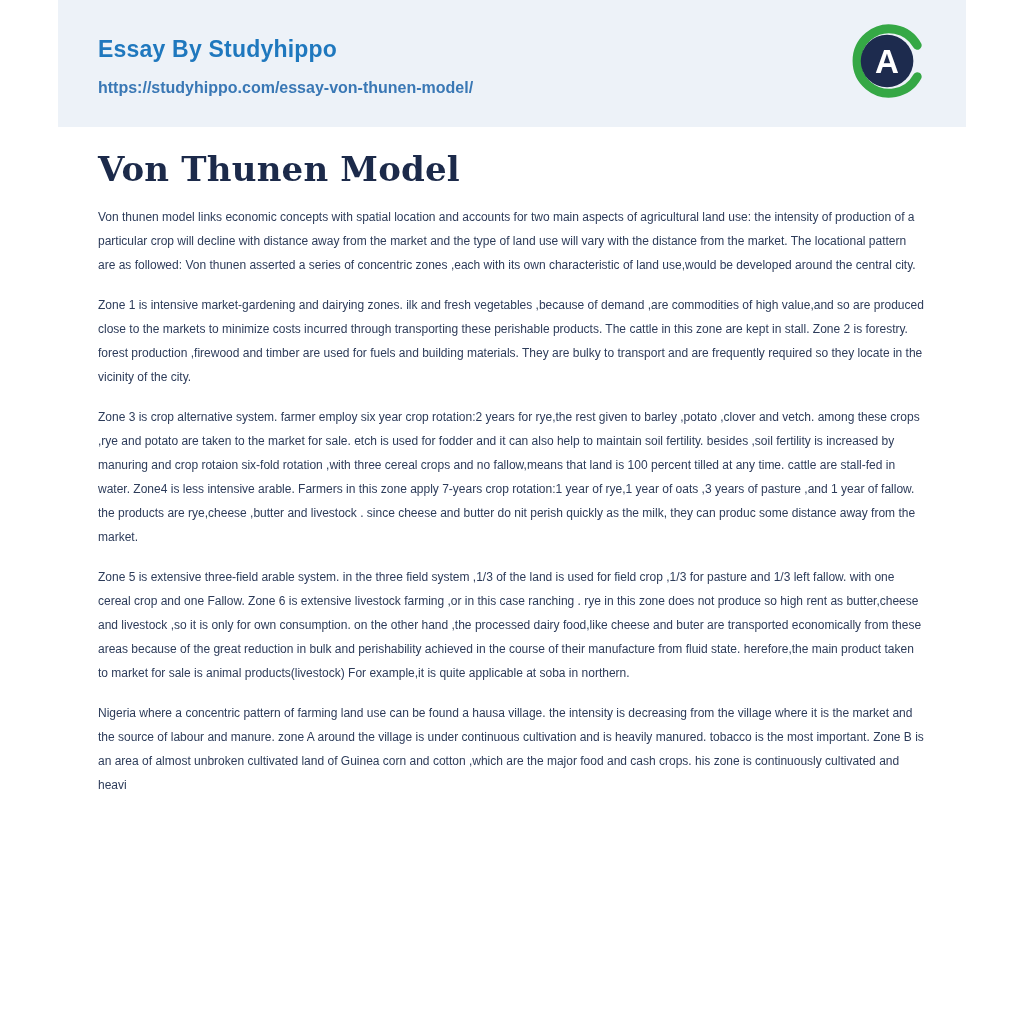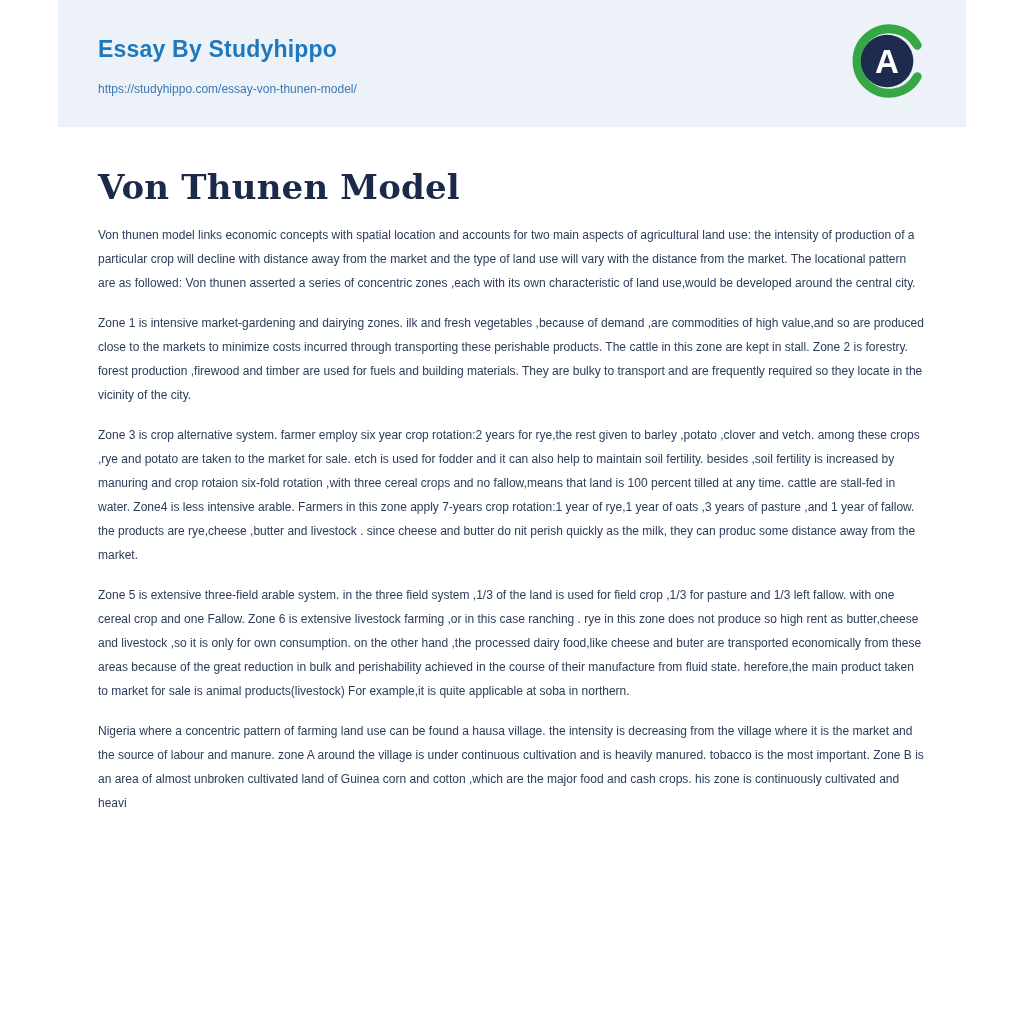--- a/index.html
+++ b/index.html
@@ -22,34 +22,35 @@
     }
     .byline {
       color: #1f78be;
       font-size: 23px;
       font-weight: bold;
       letter-spacing: 0.2px;
       margin-bottom: 16px;
     }
     .url {
       color: #3a78b5;
-      font-size: 12px;
+      font-size: 16px;
       text-decoration: none;
       display: inline-block;
+      font-weight: bold;
     }
     .logo {
       position: absolute;
       top: 22px;
       right: 38px;
       width: 78px;
       height: 78px;
     }
     .logo svg { display: block; }
     .content {
-      padding: 38px 40px 30px 40px;
+      padding: 20px 40px 30px 40px;
     }
     .title {
       font-family: "DejaVu Serif", "Liberation Serif", serif;
       color: #1c2a4a;
       font-size: 34px;
       font-weight: bold;
       letter-spacing: 0.2px;
       margin: 2px 0 16px 0;
     }
     .para {

